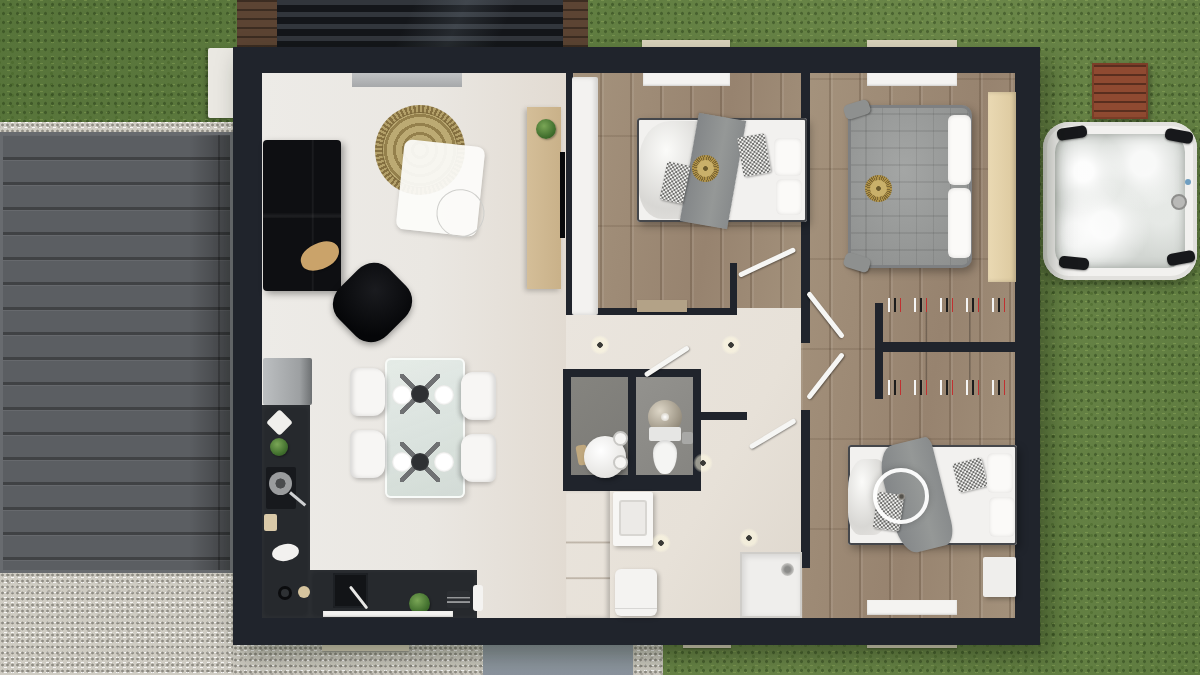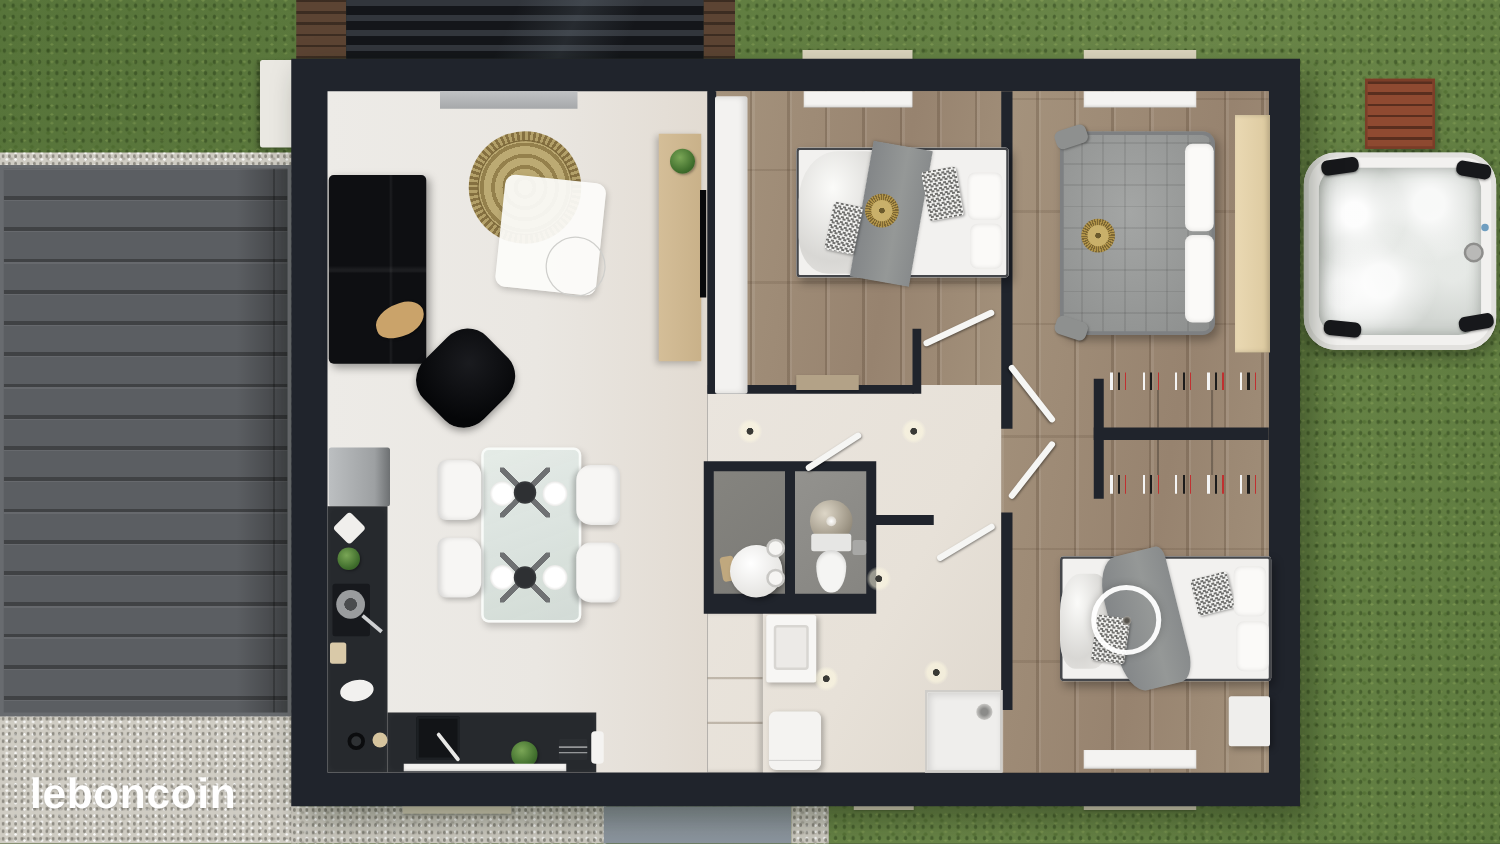--- a/index.html
+++ b/index.html
@@ -343,14 +343,13 @@
     <div class="abs door-leaf" style="left:412px;top:326px;width:52px;transform:rotate(-33deg);"></div>
     <div class="abs door-leaf" style="left:517px;top:398px;width:53px;transform:rotate(-31deg);"></div>
 
     <div class="abs light" style="left:357px;top:288px;"></div>
     <div class="abs light" style="left:488px;top:288px;"></div>
     <div class="abs light" style="left:460px;top:406px;"></div>
     <div class="abs light" style="left:418px;top:486px;"></div>
     <div class="abs light" style="left:506px;top:481px;"></div>
   </div>
 
-  <div class="abs watermark" style="left:24px;top:616px;">leboncoin</div>
 </div>
 
 </body></html>

